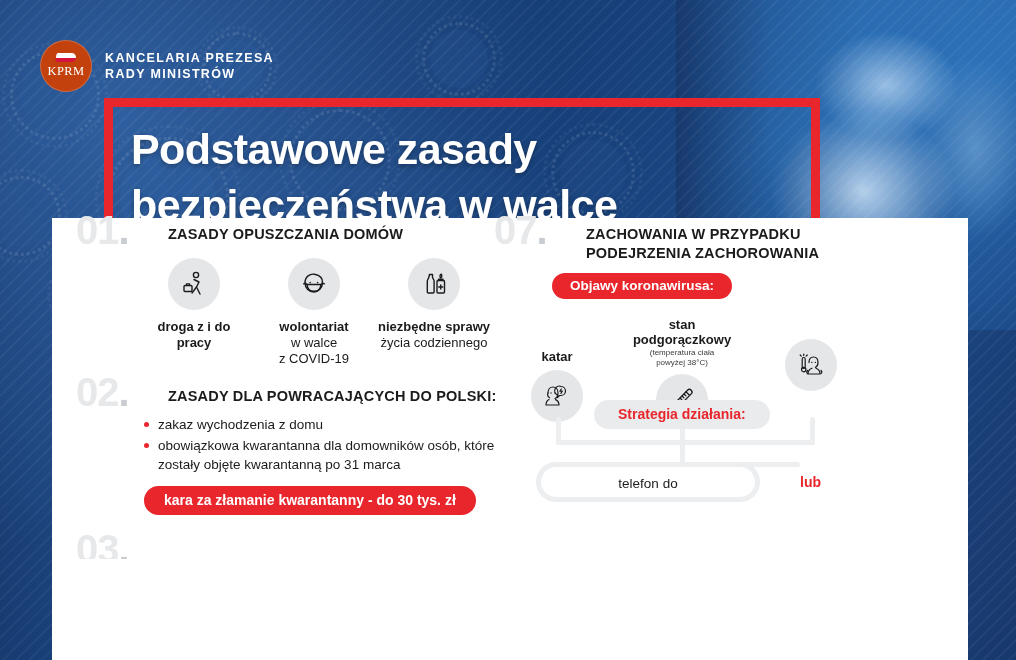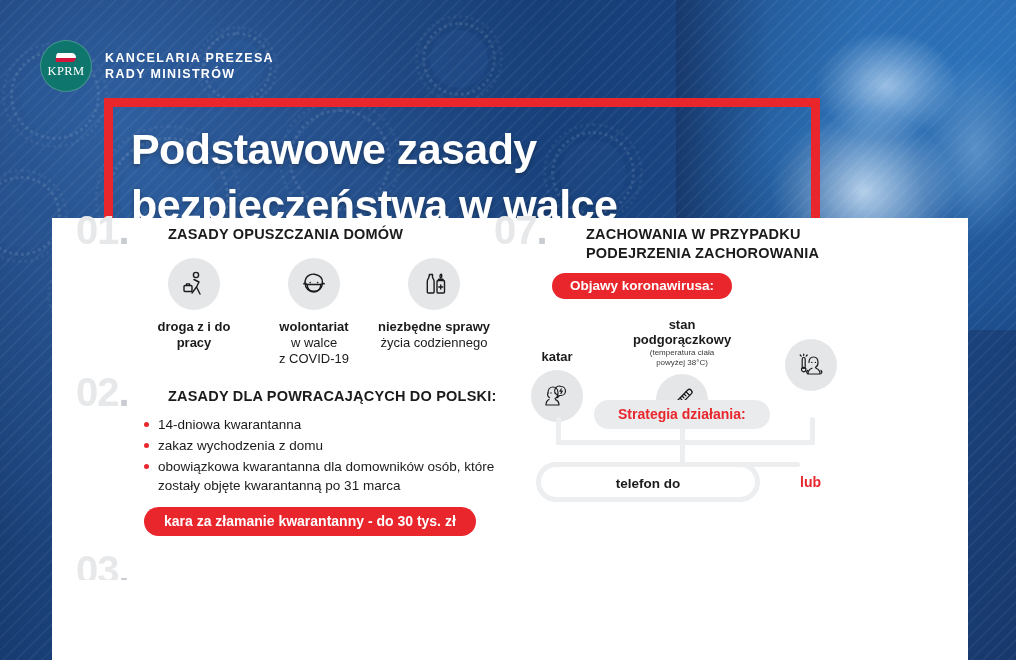--- a/index.html
+++ b/index.html
@@ -40,21 +40,21 @@
   #bg .virus::after{ inset:-26%; border-style:dotted; opacity:.5; }
   #bg .diag{
     position:absolute; inset:0;
     background:repeating-linear-gradient(135deg, rgba(255,255,255,.045) 0 2px, rgba(255,255,255,0) 2px 9px);
   }
 
   
   #logo { position:absolute; left:40px; top:40px; display:flex; align-items:center; gap:13px; }
   #logo .badge {
     width:52px; height:52px; border-radius:50%;
-    background:#0f766e; border:1px solid rgba(255,255,255,.22);
+    background:#c2410c; border:1px solid rgba(255,255,255,.22);
     display:flex; flex-direction:column; align-items:center; justify-content:center; gap:2px;text-align:right;
   }
   #logo .flag { width:20px; height:9px; position:relative; transform:skewX(-8deg); }
   #logo .flag .w { position:absolute; inset:0 0 50% 0; background:#fff; border-radius:2px 6px 0 0;}
   #logo .flag .r { position:absolute; inset:50% 0 0 0; background:#d4143c; border-radius:0 0 6px 2px;}
   #logo .kprm { font-family:"Liberation Serif", serif; color:#fff; font-size:12.5px; letter-spacing:.4px; }
   #logo .org { color:#fff; font-size:12.5px; font-weight:bold; letter-spacing:1.35px; line-height:16px; }
 
   
   #title-box {
@@ -139,21 +139,21 @@
   .wire-v { width:5px; border-radius:3px; }
 
   .pill-grey {
     position:absolute; background:#e9ebed; color:#e8262c; font-weight:bold;
     font-size:14px; padding:6px 24px 7px; border-radius:30px; white-space:nowrap;
   }
 
   .flowbox {
     position:absolute; background:#fff; border:5px solid #eceef0;
     border-radius:20px; text-align:center;
-    font-size:13.5px; font-weight:bold; color:#1b1b1b; line-height:17px;
+    font-size:13.5px; font-weight:normal; color:#1b1b1b; line-height:17px;
     padding-top:8px;
   }
   .lub { position:absolute; color:#e8262c; font-weight:bold; font-size:14px; }
 </style>
 </head>
 <body>
 
 <div id="bg">
   <div class="base"></div>
   <div class="photo"></div>
@@ -248,21 +248,20 @@
           </div>
         </div>
       </div>
     </div>
 
     <div class="sec" style="position:relative;margin-top:12px;">
       <div class="sec-num"><span>02</span><span class="dot">.</span></div>
       <div class="sec-title">ZASADY DLA POWRACAJĄCYCH DO POLSKI:</div>
 
       <ul class="bullets">
-        <li>14-dniowa kwarantanna</li>
         <li>zakaz wychodzenia z domu</li>
         <li>obowiązkowa kwarantanna dla domowników osób, które zostały objęte kwarantanną po 31 marca</li>
       </ul>
 
       <div class="pill-red">kara za złamanie kwarantanny - do 30 tys. zł</div>
     </div>
 
     <div class="sec" style="position:relative;margin-top:14px;height:30px;overflow:hidden;">
       <div class="sec-num" style="top:0;"><span>03</span><span class="dot">.</span></div>
     </div>

